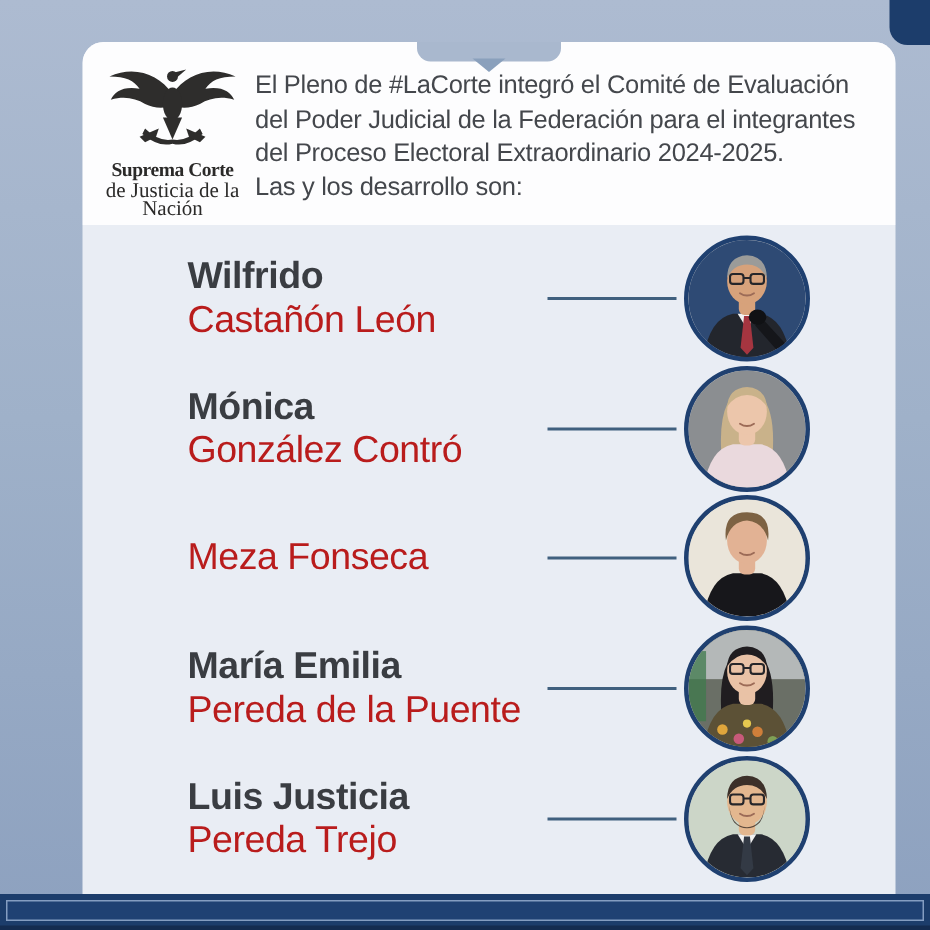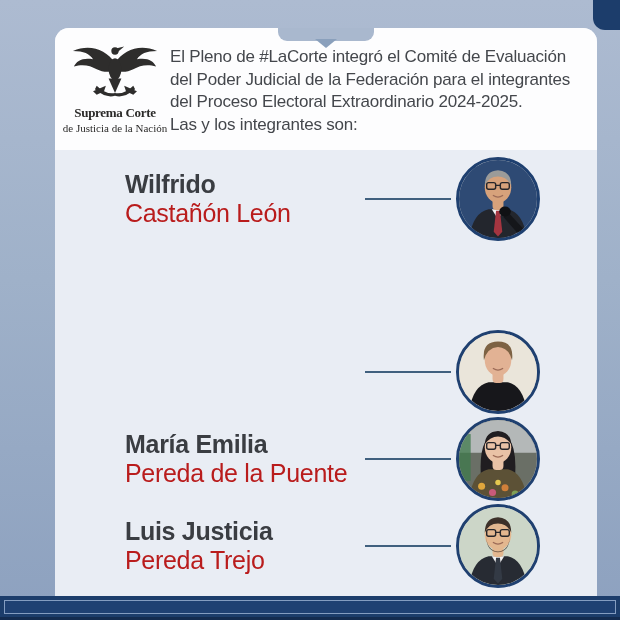--- a/index.html
+++ b/index.html
@@ -37,21 +37,21 @@
   .logo{
     position:absolute;left:5px;top:12px;width:110px;text-align:center;
     color:#2e2d2c;
   }
   .logo svg{display:block;margin:0 auto;}
   .org-name{
     font-family:"Liberation Serif",serif;font-weight:bold;font-size:13px;
     line-height:18px;letter-spacing:-.3px;color:#2b2a29;
   }
   .org-sub{
-    font-family:"Liberation Serif",serif;font-size:11px;line-height:12px;color:#2b2a29;
+    font-family:"Liberation Serif",serif;font-size:14px;line-height:12px;color:#2b2a29;
   }
   
   .header-text{
     position:absolute;left:115px;top:18px;width:420px;
     font-size:17px;line-height:22.6px;font-weight:500;color:#44474c;
     letter-spacing:-.2px;
   }
   .header-text span{display:block;}
   
   .card-body{position:absolute;left:0;top:122px;width:100%;height:446px;}
@@ -108,21 +108,21 @@
           </svg>
         </span>
         <div class="org-name">Suprema Corte</div>
         <div class="org-sub">de Justicia de la Nación</div>
       </div>
 
       <div class="header-text">
         <span>El Pleno de #LaCorte integró el Comité de Evaluación</span>
         <span>del Poder Judicial de la Federación para el integrantes</span>
         <span>del Proceso Electoral Extraordinario 2024-2025.</span>
-        <span>Las y los integrantes son:</span>
+        <span>Las y los desarrollo son:</span>
       </div>
     </div>
 
     <div class="notch"></div>
     <div class="down-triangle"></div>
 
     <div class="card-body">
 
       <div class="row r0">
         <div class="name">
@@ -146,23 +146,42 @@
               </g>
               <path d="M44 45.5 Q50 49.5 56 45.5" stroke="#9c6b57" stroke-width="1.6" fill="none" stroke-linecap="round"></path>
               <g>
                 <path d="M62 66 L86 92 L78 97 L57 73 Z" fill="#15161a"></path>
                 <ellipse cx="59" cy="66" rx="7.5" ry="6.5" fill="#101114"></ellipse>
               </g>
             </svg>
           </div>
       </div>
 
+      <div class="row r1">
+        <div class="name">
+          <div class="first">Mónica</div>
+          <div class="last">González Contró</div>
+        </div>
+        <div class="connector"></div>
+        <div class="avatar">
+            <svg viewBox="0 0 100 100" preserveAspectRatio="xMidYMid slice">
+              <rect width="100" height="100" fill="#8b8e91"></rect>
+              <path d="M28 70 Q25 20 50 15 Q75 20 72 70 L63 79 Q50 70 37 79 Z" fill="#c9b28a"></path>
+              <path d="M13 100 Q18 67 38 63 L62 63 Q82 67 87 100 Z" fill="#ead9dd"></path>
+              <rect x="43" y="47" width="14" height="17" rx="5" fill="#ecc6ab"></rect>
+              <ellipse cx="50" cy="35" rx="17" ry="20" fill="#ecc6ab"></ellipse>
+              <path d="M33 31 Q34 15 50 14 Q66 15 67 31 Q60 21 50 21 Q40 21 33 31 Z" fill="#c9b28a"></path>
+              <path d="M44 45.5 Q50 49.5 56 45.5" stroke="#9c6b57" stroke-width="1.6" fill="none" stroke-linecap="round"></path>
+            </svg>
+          </div>
+      </div>
 
       <div class="row r2">
         <div class="name">
+          <div class="last">Meza Fonseca</div>
         </div>
         <div class="connector"></div>
         <div class="avatar">
             <svg viewBox="0 0 100 100" preserveAspectRatio="xMidYMid slice">
               <rect width="100" height="100" fill="#eae5da"></rect>
               <path d="M13 100 Q18 67 38 63 L62 63 Q82 67 87 100 Z" fill="#17171b"></path>
               <rect x="43" y="47" width="14" height="17" rx="5" fill="#e2b294"></rect>
               <ellipse cx="50" cy="35" rx="17" ry="20" fill="#e2b294"></ellipse>
               <path d="M32 35 Q29 11 50 11 Q71 11 68 35 Q64 19 50 18 Q36 19 32 35 Z" fill="#7d6243"></path>
               <path d="M44 45.5 Q50 49.5 56 45.5" stroke="#9c6b57" stroke-width="1.6" fill="none" stroke-linecap="round"></path>

